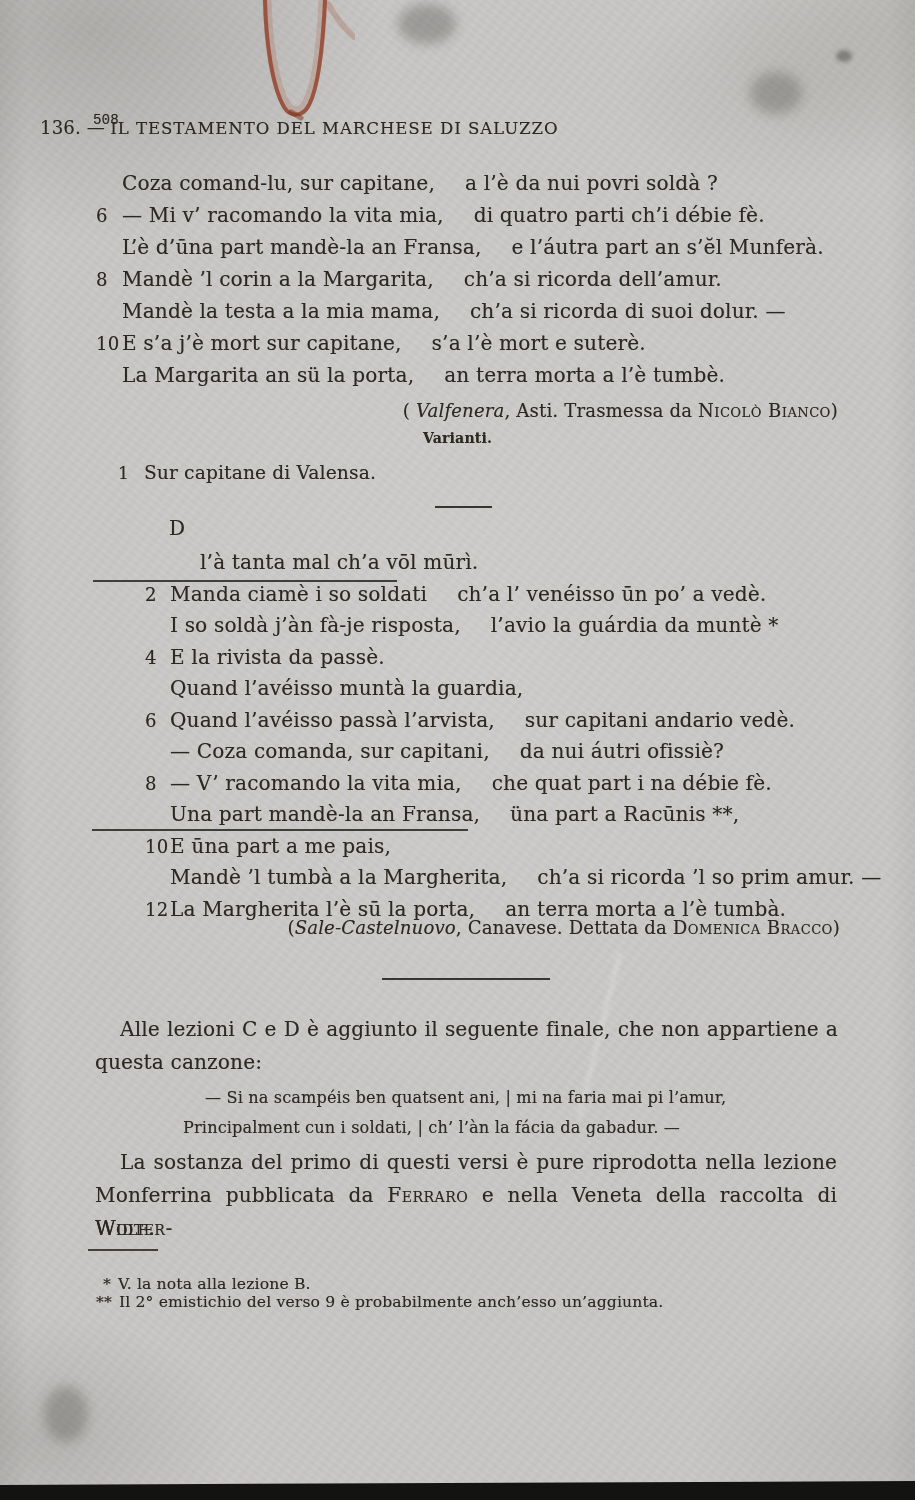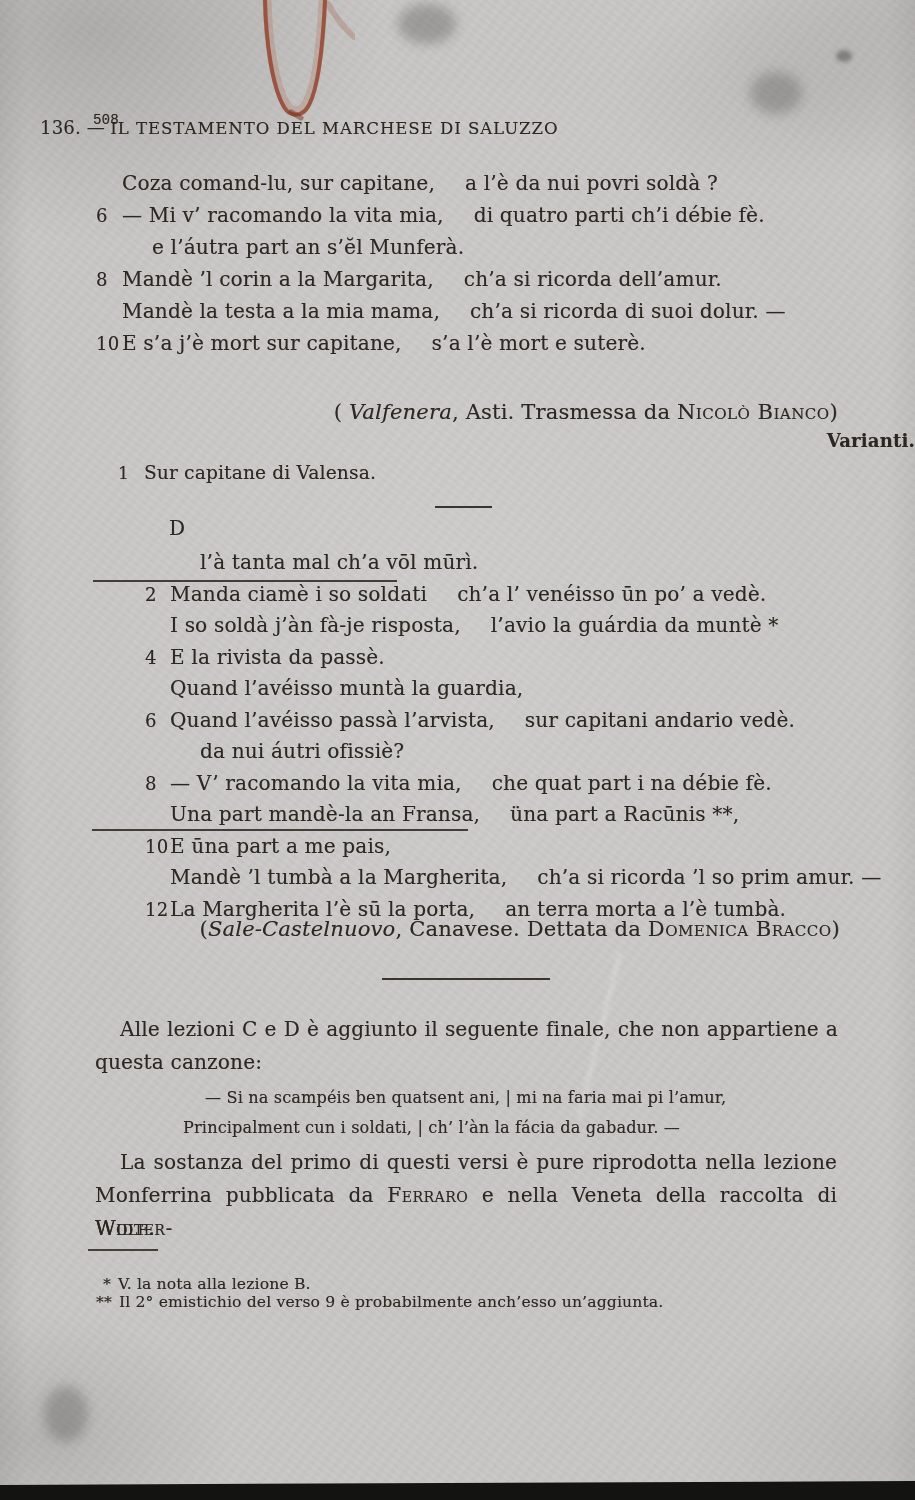--- a/index.html
+++ b/index.html
@@ -30,27 +30,27 @@
 
   .stanza{ font-size:20px; }
   .stanza-c{ left:88px; top:171px; width:800px; }
   .stanza-d{ left:140px; top:550px; width:760px; }
   .vline{ display:flex; align-items:baseline; height:32px; white-space:nowrap; }
   .stanza-d .vline{ height:31.5px; }
   .vnum{ display:inline-block; width:34px; text-indent:8px; font-size:18px; flex:none; }
   .stanza-d .vnum{ width:30px; text-indent:5px; }
   .vright{ margin-left:30px; }
 
-  .attrib{ font-size:21px; white-space:nowrap; }
+  .attrib{ font-size:18px; white-space:nowrap; }
   .attrib-c{ top:400px; right:77px; text-align:right; }
   .attrib-d{ top:917px; right:75px; text-align:right; }
   .it{ font-style:italic; }
   .sc{ font-variant:small-caps; letter-spacing:0.5px; }
 
-  .varianti{ left:0; right:0; top:430px; text-align:right; font-size:18px; font-weight:700; }
+  .varianti{ left:0; right:0; top:430px; text-align:center; font-size:14px; font-weight:700; }
   .variant-note{ left:84px; top:462px; font-size:18.5px; white-space:nowrap;margin-left:32px; }
   .variant-note .vn-num{ display:inline-block; width:28px; text-indent:2px; font-size:17px; }
 
   .dlabel{ left:169px; top:516px; font-size:20px; }
 
   .rule{ background:#38342e; height:2px; }
   .divider1{ left:435px; top:506px; width:57px; }
   .divider2{ left:382px; top:978px; width:168px; }
   .underline1{ left:93px; top:580px; width:304px; background:#413d37; }
   .underline2{ left:92px; top:829px; width:376px; background:#413d37; }
@@ -114,37 +114,43 @@
         <span class="vleft">Coza comand-lu, sur capitane,</span>
         <span class="vright">a l’è da nui povri soldà ?</span>
       </div>
     <div class="vline">
         <span class="vnum">6</span>
         <span class="vleft">— Mi v’ racomando la vita mia,</span>
         <span class="vright">di quatro parti ch’i débie fè.</span>
       </div>
     <div class="vline">
         <span class="vnum"></span>
+        <span class="vleft">L’è d’ūna part mandè-la an Fransa,</span>
         <span class="vright">e l’áutra part an s’ĕl Munferà.</span>
       </div>
     <div class="vline">
         <span class="vnum">8</span>
         <span class="vleft">Mandè ’l corin a la Margarita,</span>
         <span class="vright">ch’a si ricorda dell’amur.</span>
       </div>
     <div class="vline">
         <span class="vnum"></span>
         <span class="vleft">Mandè la testa a la mia mama,</span>
         <span class="vright">ch’a si ricorda di suoi dolur. —</span>
       </div>
     <div class="vline">
         <span class="vnum">10</span>
         <span class="vleft">E s’a j’è mort sur capitane,</span>
         <span class="vright">s’a l’è mort e suterè.</span>
       </div>
+    <div class="vline">
+        <span class="vnum"></span>
+        <span class="vleft">La Margarita an sü la porta,</span>
+        <span class="vright">an terra morta a l’è tumbè.</span>
+      </div>
   </div>
 
   <div class="abs ink attrib attrib-c">
     <span>( </span><span class="it">Valfenera</span><span>, Asti. Trasmessa da </span><span class="sc">Nicolò Bianco</span><span>)</span>
   </div>
 
   <div class="abs ink varianti">Varianti.</div>
 
   <div class="abs ink variant-note">
     <span class="vn-num">1</span><span>Sur capitane di Valensa.</span>
@@ -179,20 +185,21 @@
         <span class="vleft">Quand l’avéisso muntà la guardia,</span>
         <span class="vright"></span>
       </div>
     <div class="vline">
         <span class="vnum">6</span>
         <span class="vleft">Quand l’avéisso passà l’arvista,</span>
         <span class="vright">sur capitani andario vedè.</span>
       </div>
     <div class="vline">
         <span class="vnum"></span>
+        <span class="vleft">— Coza comanda, sur capitani,</span>
         <span class="vright">da nui áutri ofissiè?</span>
       </div>
     <div class="vline">
         <span class="vnum">8</span>
         <span class="vleft">— V’ racomando la vita mia,</span>
         <span class="vright">che quat part i na débie fè.</span>
       </div>
     <div class="vline">
         <span class="vnum"></span>
         <span class="vleft">Una part mandè-la an Fransa,</span>

